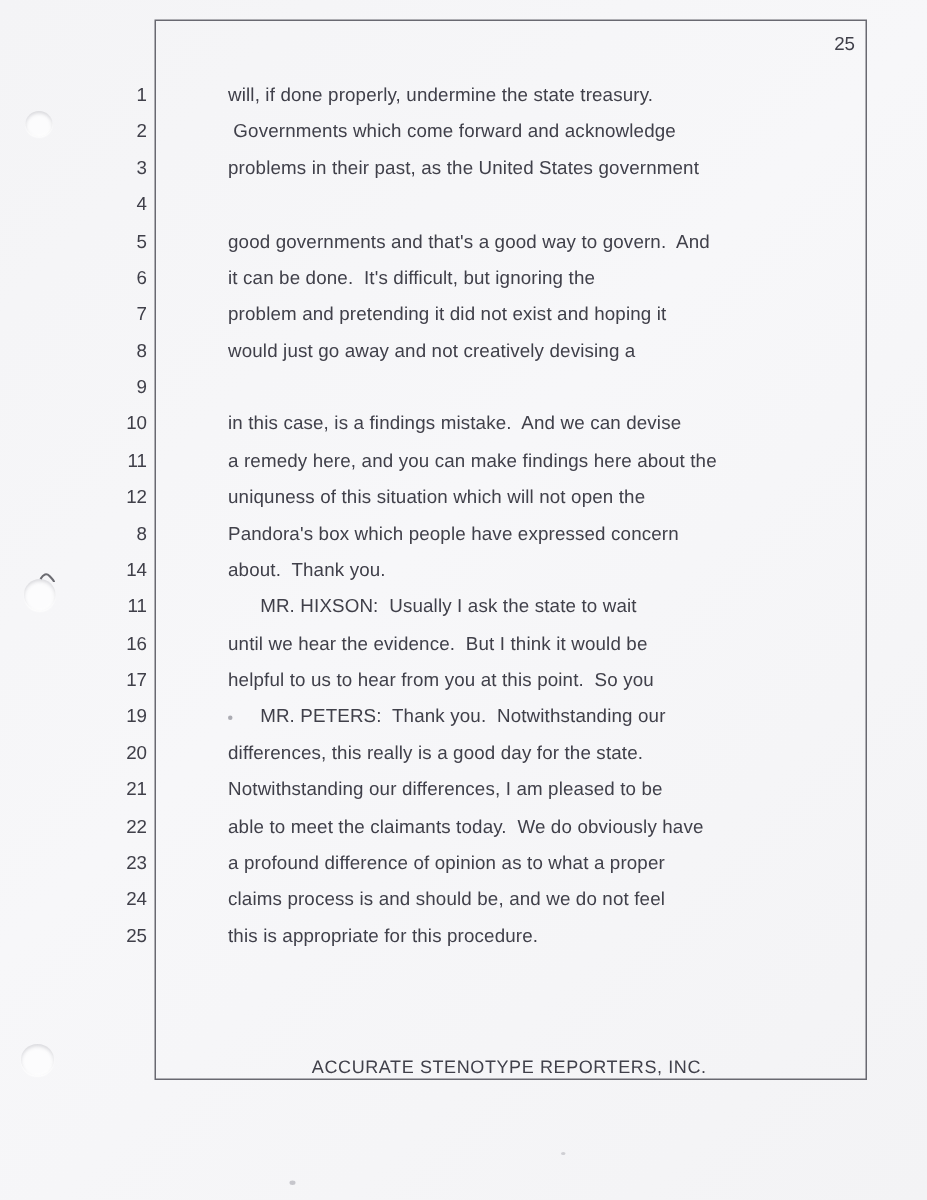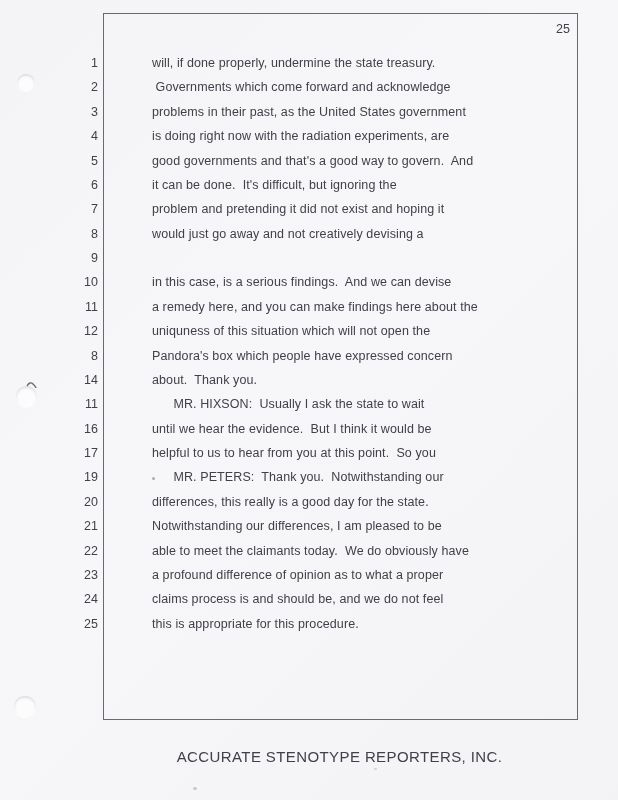--- a/index.html
+++ b/index.html
@@ -57,24 +57,24 @@
     position: absolute;
     left: 84px;
     top: 0;
     white-space: pre;
     letter-spacing: 0.1px;
   }
 
   .footer {
     position: absolute;
     left: 103px;
-    top: 748px;
+    top: 704px;
     width: 473px;
     text-align: center;
-    font-size: 15px;
+    font-size: 12px;
     letter-spacing: 0.4px;
   }
 
   
   .hole {
     position: absolute;
     border-radius: 50%;
     background: #fcfcfd;
     box-shadow:
       inset 0 1.5px 2.5px rgba(95, 95, 110, 0.22),
@@ -123,21 +123,20 @@
         <span class="txt"> Governments which come forward and acknowledge</span>
       </div>
 
       <div class="line">
         <span class="num">3</span>
         <span class="txt">problems in their past, as the United States government</span>
       </div>
 
       <div class="line">
         <span class="num">4</span>
-        <span class="txt">is doing right now with the radiation experiments, are</span>
       </div>
 
       <div class="line">
         <span class="num">5</span>
         <span class="txt">good governments and that's a good way to govern.  And</span>
       </div>
 
       <div class="line">
         <span class="num">6</span>
         <span class="txt">it can be done.  It's difficult, but ignoring the</span>
@@ -152,21 +151,21 @@
         <span class="num">8</span>
         <span class="txt">would just go away and not creatively devising a</span>
       </div>
 
       <div class="line">
         <span class="num">9</span>
       </div>
 
       <div class="line">
         <span class="num">10</span>
-        <span class="txt">in this case, is a serious findings.  And we can devise</span>
+        <span class="txt">in this case, is a findings mistake.  And we can devise</span>
       </div>
 
       <div class="line">
         <span class="num">11</span>
         <span class="txt">a remedy here, and you can make findings here about the</span>
       </div>
 
       <div class="line">
         <span class="num">12</span>
         <span class="txt">uniquness of this situation which will not open the</span>

